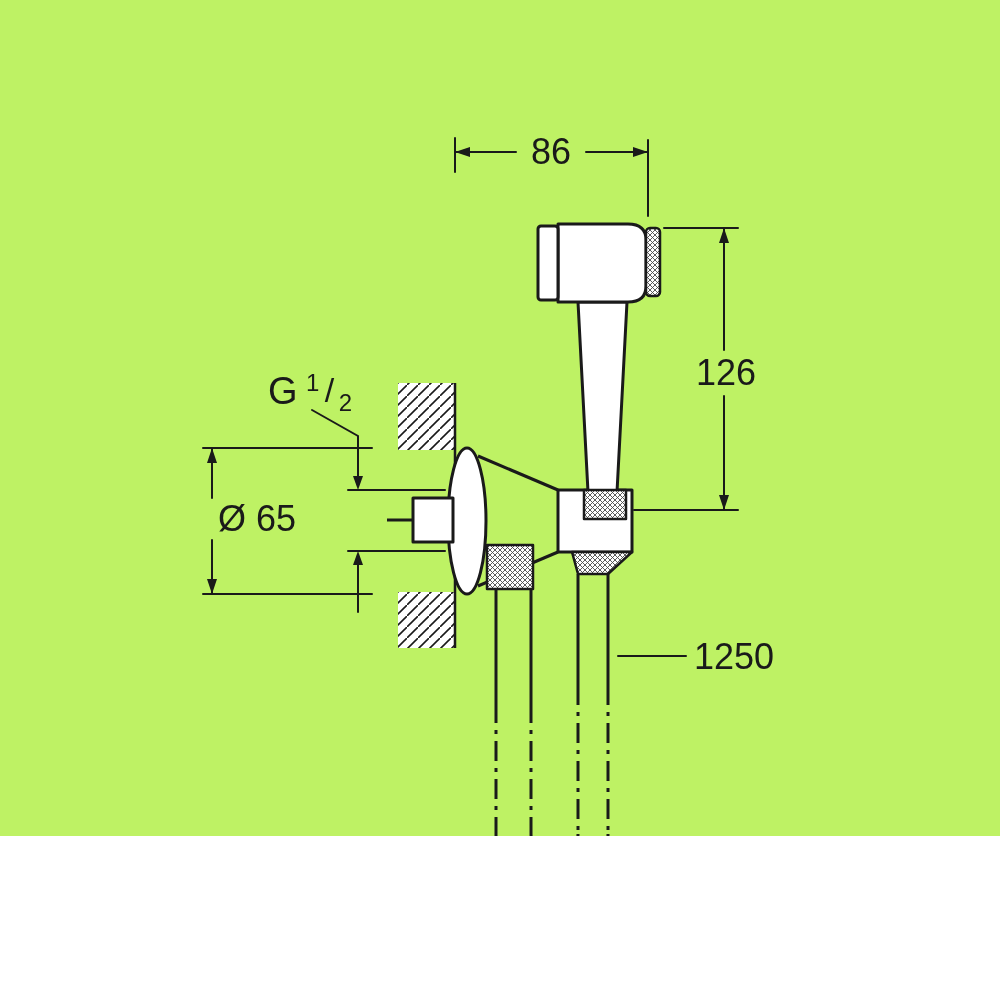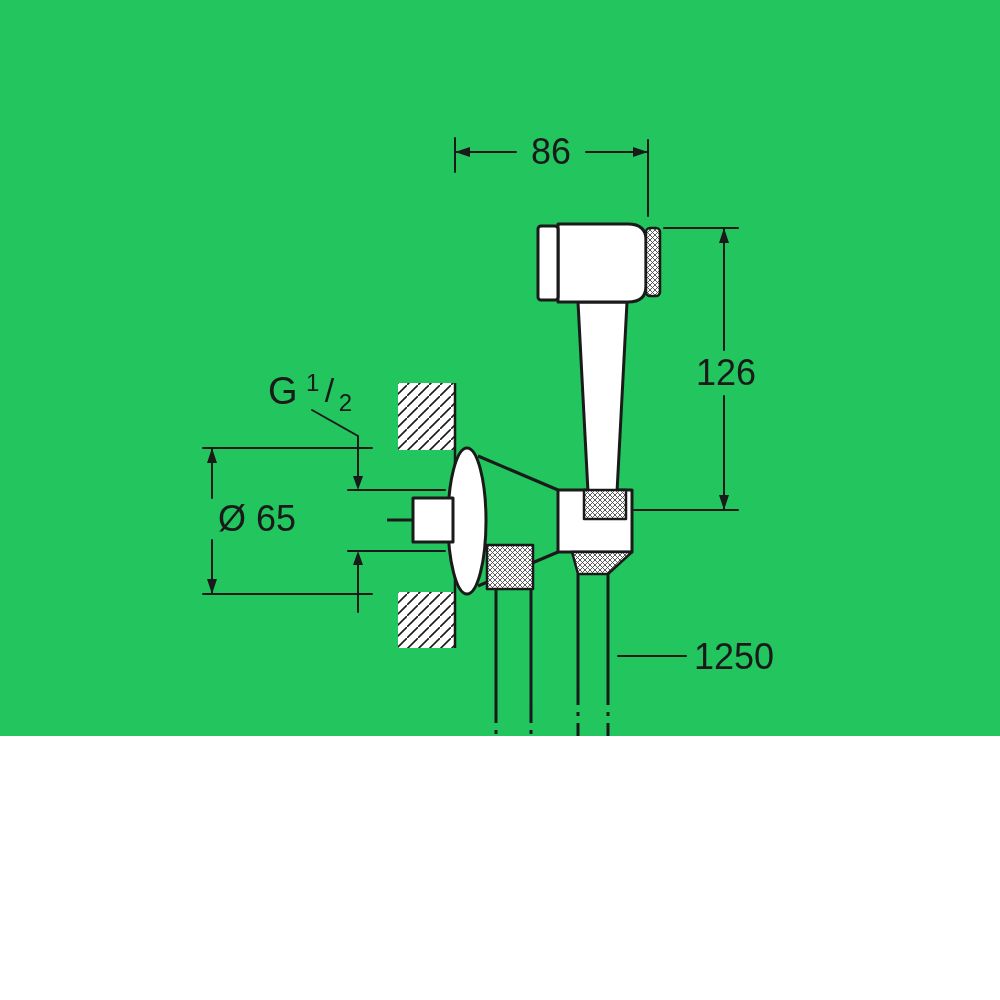--- a/index.html
+++ b/index.html
@@ -1,16 +1,16 @@
 <!DOCTYPE html>
 <html><head>
 <meta charset="utf-8">
 <style>
   html,body{margin:0;padding:0;background:#ffffff;}
-  .stage{width:1000px;height:736px;position:relative;background:#22c55e;overflow:hidden;}
+  .stage{width:1000px;height:836px;position:relative;background:#bef264;overflow:hidden;}
   .obj{stroke:#1a1a1a;stroke-width:3;fill:#ffffff;stroke-linejoin:round;stroke-linecap:round;}
   .knurled{stroke:#1a1a1a;stroke-width:2.5;stroke-linejoin:round;}
   .dim{stroke:#1a1a1a;stroke-width:2;fill:none;stroke-linecap:round;}
   .centerline{stroke:#1a1a1a;stroke-width:3;fill:none;stroke-dasharray:20 7 4 7;}
   .arrow{fill:#1a1a1a;stroke:none;}
   .dim-text{font-family:"Liberation Sans", sans-serif;font-size:36px;fill:#1a1a1a;}
   .thread-text{font-family:"Liberation Sans", sans-serif;fill:#1a1a1a;}
 </style>
 </head>
 <body>

